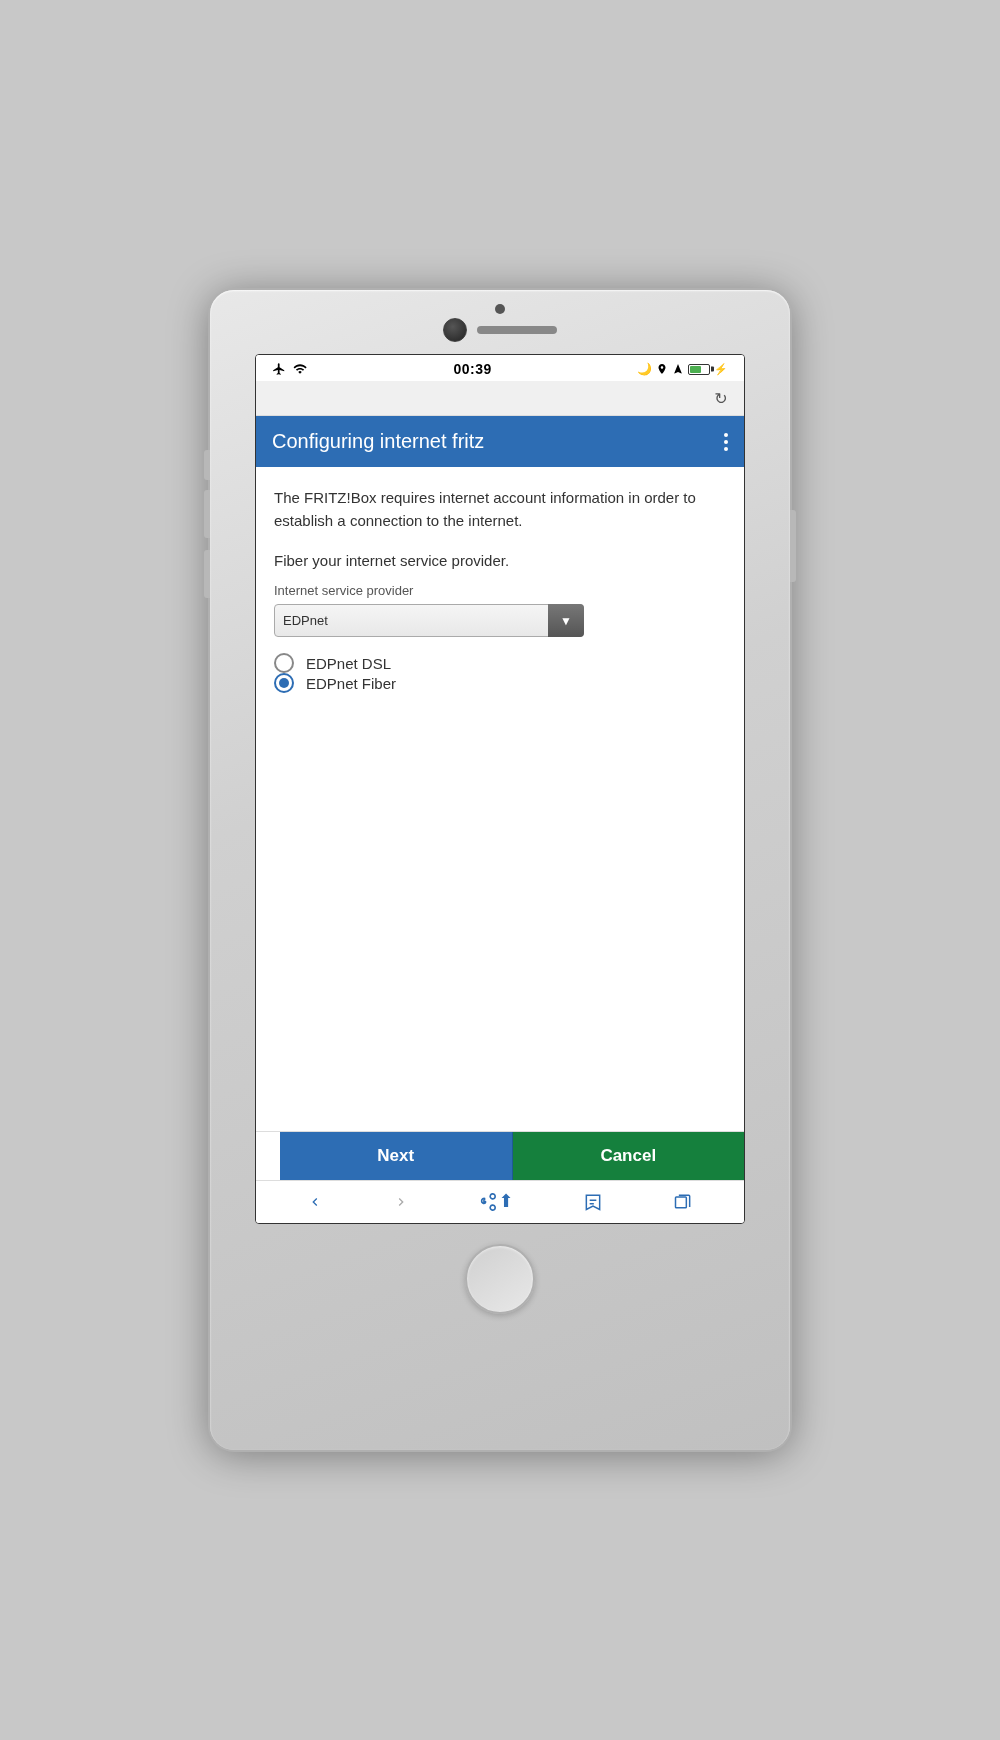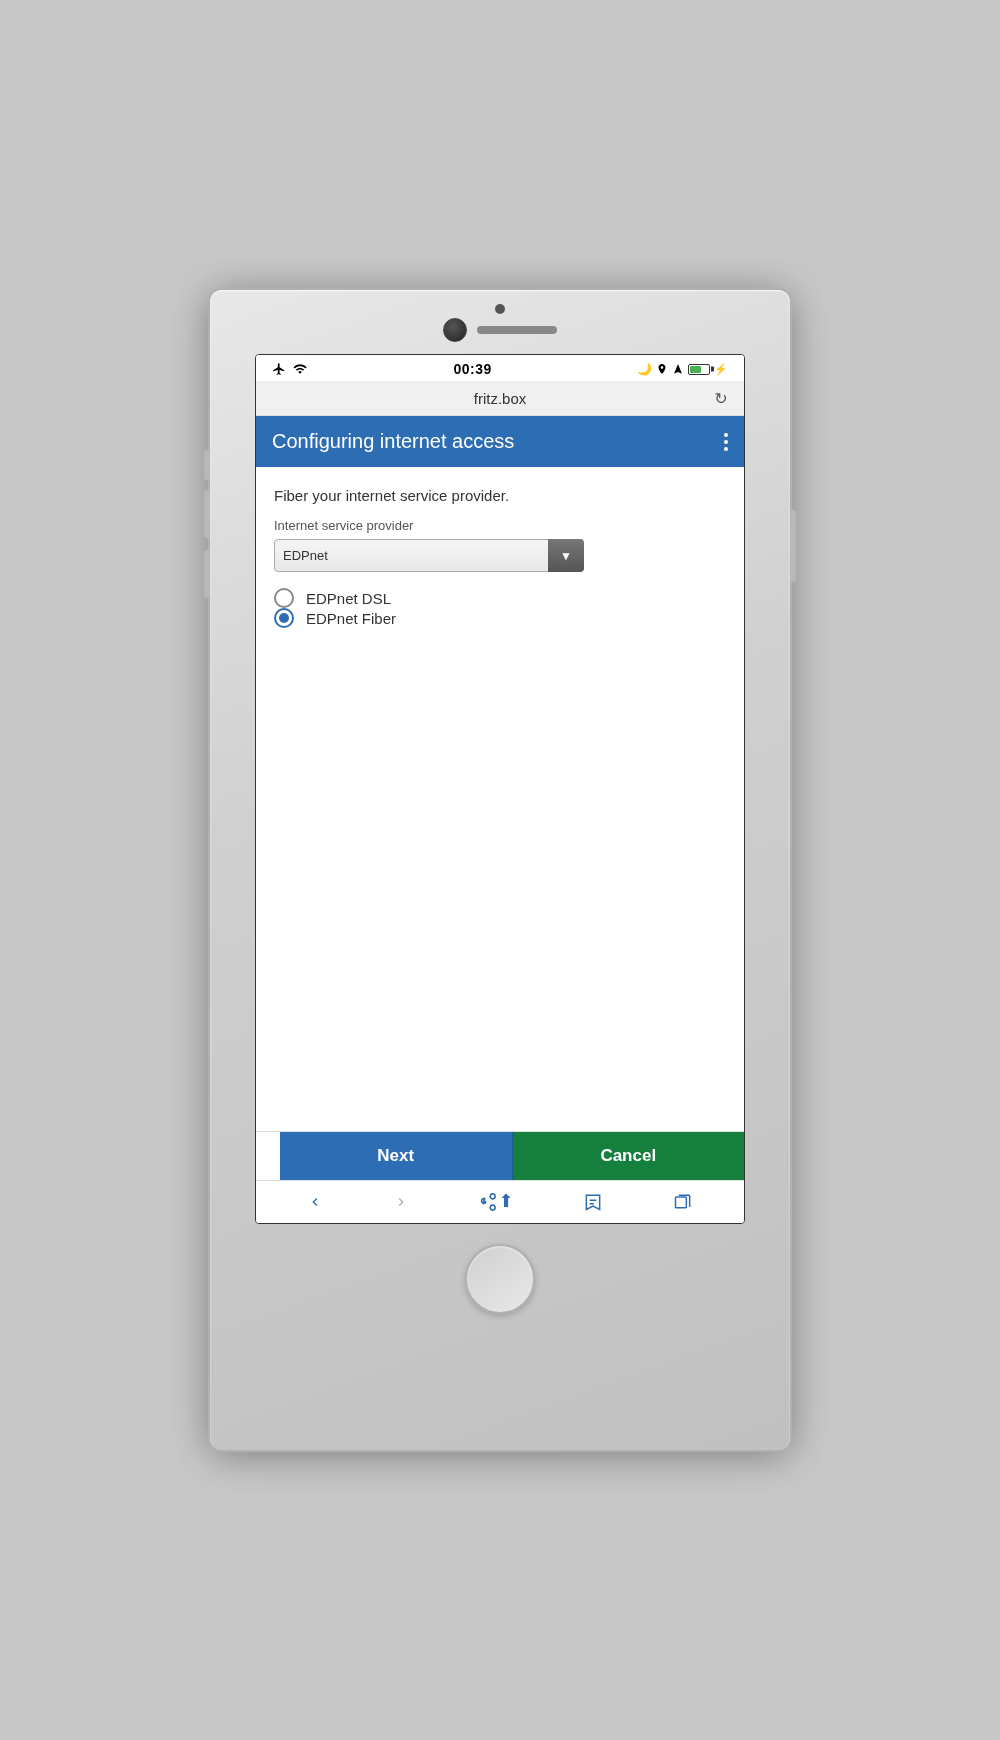--- a/index.html
+++ b/index.html
@@ -10,21 +10,21 @@
       justify-content: center;
       align-items: center;
       min-height: 1740px;
       font-family: -apple-system, 'Helvetica Neue', Arial, sans-serif;
     }
 
     .phone-outer {
       width: 580px;
       height: 1160px;
       background: linear-gradient(160deg, #e8e8e8 0%, #d0d0d0 40%, #c0c0c0 100%);
-      border-radius: 12px;
+      border-radius: 24px;
       position: relative;
       box-shadow:
         0 0 0 2px #b0b0b0,
         0 4px 40px rgba(0,0,0,0.4),
         inset 0 1px 2px rgba(255,255,255,0.8);
       display: flex;
       flex-direction: column;
       align-items: center;
       justify-content: flex-start;
       padding: 0;
@@ -488,34 +488,34 @@
         <div class="battery-icon">
           <div class="battery-fill"></div>
         </div>
 
         <span style="font-size:11px; color:#333;">⚡</span>
       </div>
     </div>
 
     <div class="url-bar">
       <span style="width:22px;"></span>
-      <span class="url-text">fritz.box</span>
       <span class="reload-btn">↻</span>
     </div>
 
     <div class="app-header">
-      <span class="app-header-title">Configuring internet access</span>
+      <span class="app-header-title">Configuring internet fritz</span>
       <div class="more-dots">
         <div class="dot-menu"></div>
         <div class="dot-menu"></div>
         <div class="dot-menu"></div>
       </div>
     </div>
 
     <div class="main-content">
+      <p class="intro-text">The FRITZ!Box requires internet account information in order to establish a connection to the internet.</p>
 
       <p class="select-label-text">Fiber your internet service provider.</p>
 
       <div class="dropdown-wrapper">
         <p class="field-label">Internet service provider</p>
         <div class="dropdown-container">
           <select class="dropdown-select">
             <option>EDPnet</option>
           </select>
           <div class="dropdown-arrow">▼</div>

